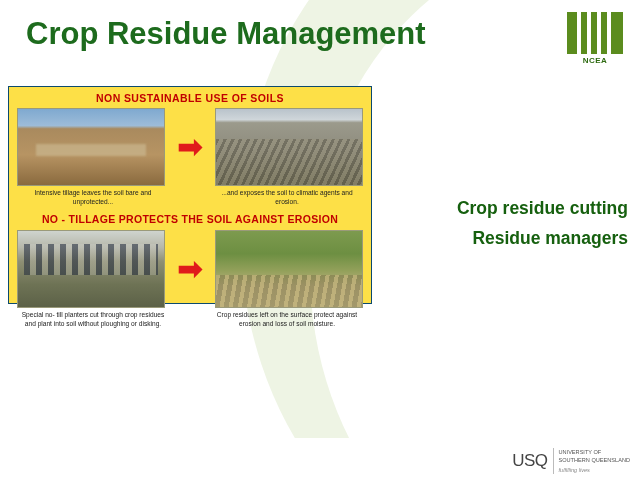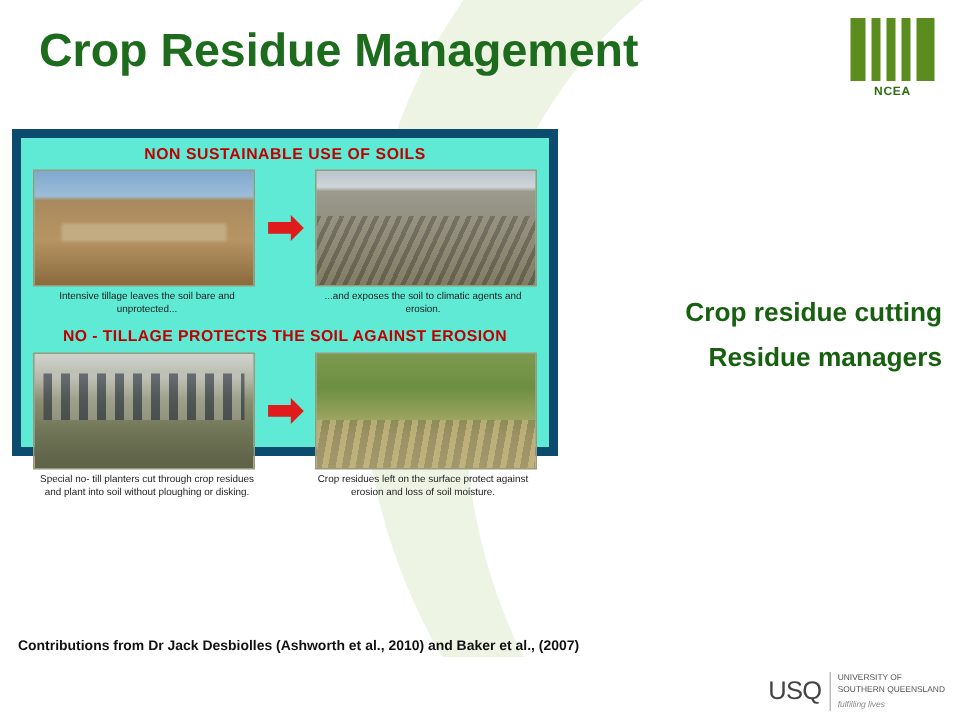--- a/index.html
+++ b/index.html
@@ -96,22 +96,22 @@
     margin-top: 2px;
   }
 
   
   .figure {
     position: absolute;
     left: 8px;
     top: 86px;
     width: 364px;
     height: 218px;
-    background: #5eead4;
-    border: 6px solid #0c4a6e;
+    background: #fde047;
+    border: 1px solid #0c4a6e;
     z-index: 4;
     box-sizing: border-box;
   }
   .fig-head {
     text-align: center;
     color: #c00000;
     font-size: 10.5px;
     font-weight: bold;
     letter-spacing: 0.4px;
     padding: 5px 0 4px 0;
@@ -343,21 +343,20 @@
       <div class="cap">Crop residues left on the surface protect against erosion and loss of soil moisture.</div>
     </div>
   </div>
 
   <div class="bullets">
     <div>Crop residue cutting</div>
     <div>Residue managers</div>
   </div>
 
 
-  <div class="contrib">Contributions from Dr Jack Desbiolles (Ashworth et al., 2010) and Baker et al., (2007)</div>
 
 
   <div class="logo-usq">
     <div class="usq-mark">USQ</div>
     <div class="usq-text">
       <div>UNIVERSITY OF</div>
       <div>SOUTHERN QUEENSLAND</div>
       <div class="usq-tag">fulfilling lives</div>
     </div>
   </div>

